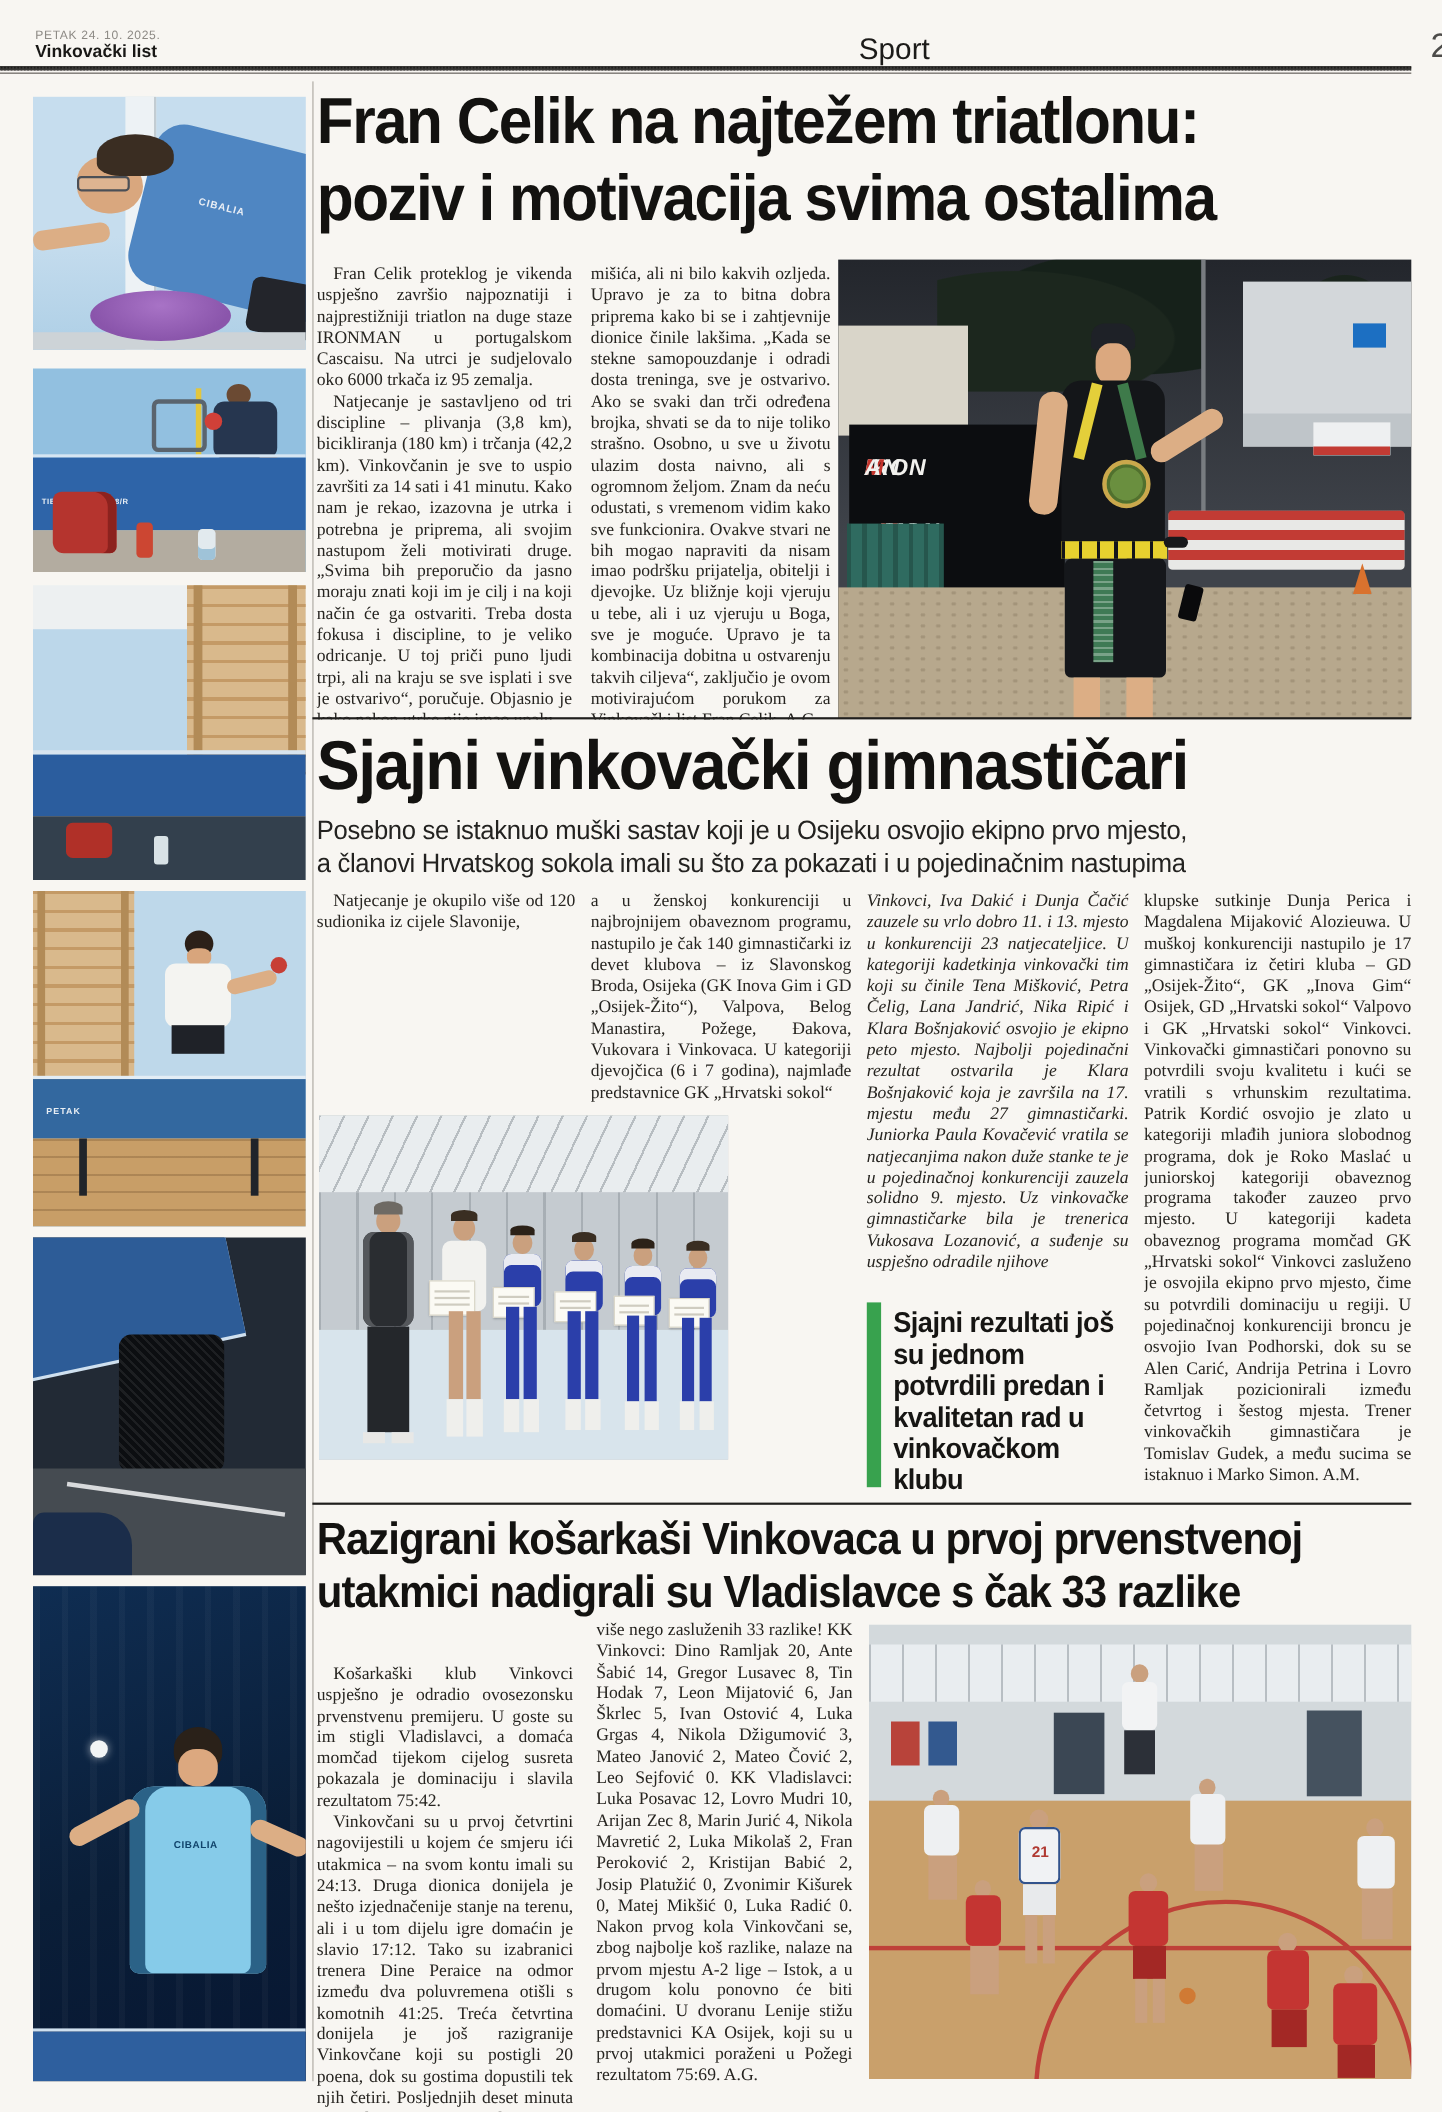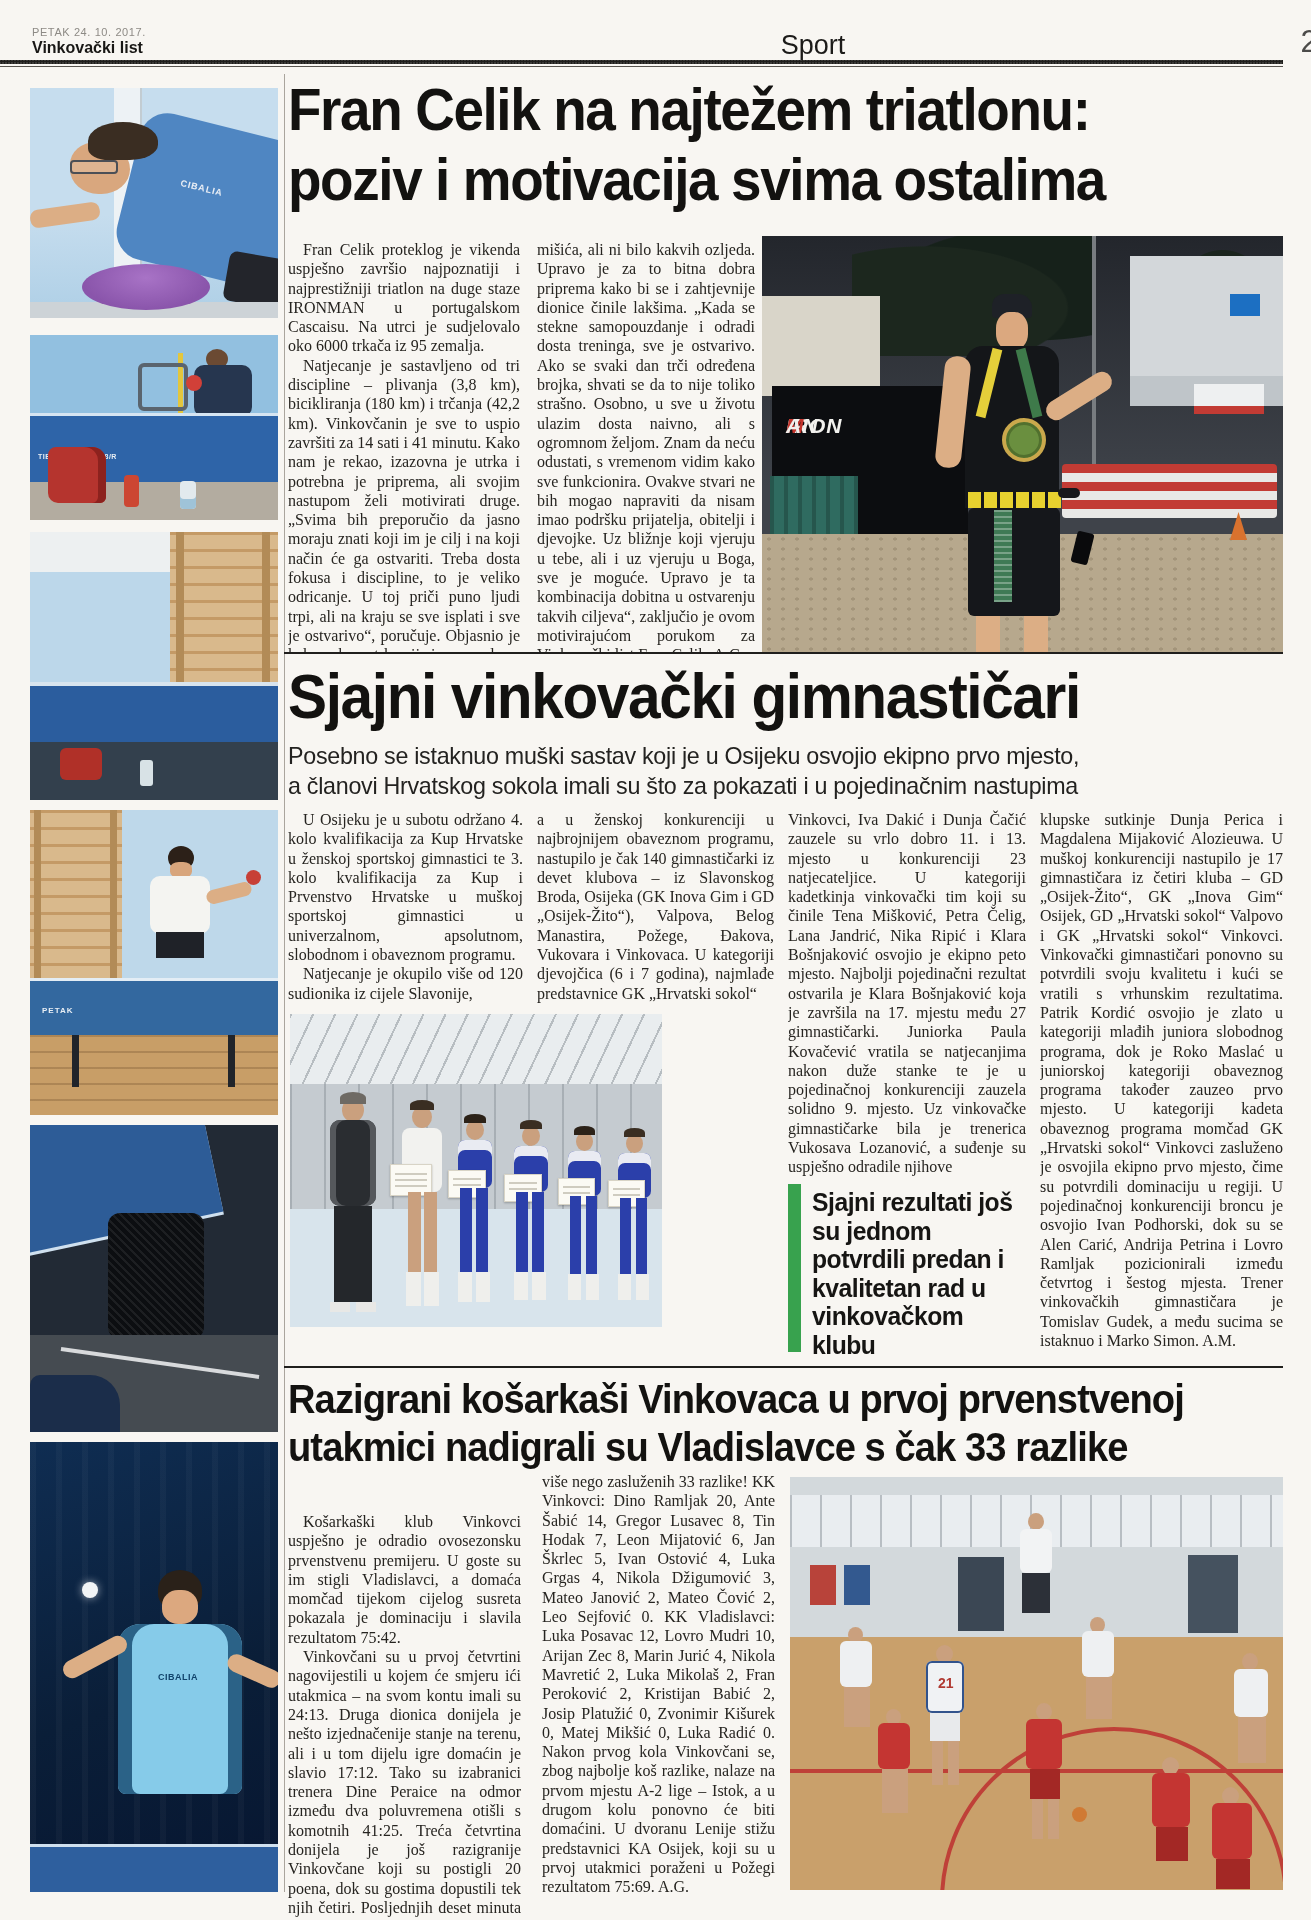--- a/index.html
+++ b/index.html
@@ -39,21 +39,21 @@
   .iron{font-weight:700;font-style:italic;font-size:21px;letter-spacing:1px;color:#f2f1ee;white-space:nowrap;}
   .iron .m{color:#c4342c;}
   .cert{background:#fbfaf4;border:1px solid #d8d4c6;box-shadow:0 1px 2px rgba(0,0,0,.25);}
   .cert i{position:absolute;left:4px;right:4px;height:2px;background:#cfccc0;}
 </style>
 </head>
 <body>
 
 <div class="page">
 
-  <div class="abs hdr-date" style="left:32px;top:26px;">PETAK 24. 10. 2017.</div>
+  <div class="abs hdr-date" style="left:32px;top:26px;">PETAK 24. 10. 2025.</div>
   <div class="abs hdr-pub" style="left:32px;top:39px;">Vinkovački list</div>
   <div class="abs hdr-sec" style="left:758px;top:30px;width:110px;text-align:center;">Sport</div>
   <div class="abs hdr-num" style="left:1280px;top:24px;width:55px;text-align:right;">23</div>
   <div class="abs hdr-band" style="left:0;top:60px;width:1283px;height:4px;"></div>
   <div class="abs thinrule" style="left:0;top:66px;width:1283px;height:1px;"></div>
 
   <div class="ph" style="left:30px;top:88px;width:248px;height:230px;background:linear-gradient(180deg,#c6ddee 0 55%,#aecfe6);">
     <div style="left:84px;top:0;width:26px;height:230px;background:#edf2f5;border-right:2px solid #c2ccd2;"></div>
     <div style="left:96px;top:40px;width:190px;height:150px;background:#4f86c2;border-radius:28px;transform:rotate(14deg);"></div>
     <div style="left:150px;top:95px;color:#e9eef5;font-size:9px;font-weight:700;transform:rotate(14deg);letter-spacing:1px;">CIBALIA</div>
@@ -191,27 +191,26 @@
     <div style="left:296px;top:252px;width:22px;height:10px;background:#17181b;border-radius:5px;"></div>
   </div>
 
   <div class="abs hrule" style="left:284px;top:652px;width:999px;"></div>
 
   <div class="abs hl" style="left:288px;top:660px;font-size:63px;">Sjajni vinkovački gimnastičari</div>
   <div class="abs sub" style="left:288px;top:742px;">Posebno se istaknuo muški sastav koji je u Osijeku osvojio ekipno prvo mjesto,</div>
   <div class="abs sub" style="left:288px;top:772px;">a članovi Hrvatskog sokola imali su što za pokazati i u pojedinačnim nastupima</div>
 
   <div class="abs col" style="left:288px;top:810px;width:235px;height:200px;">
-    <p>U Osijeku je u subotu održano 4. kolo kvalifikacija za Kup Hrvatske u ženskoj sportskoj gimnastici te 3. kolo kvalifikacija za Kup i Prvenstvo Hrvatske u muškoj sportskoj gimnastici u univerzalnom, apsolutnom, slobodnom i obaveznom programu.</p>
     <p>Natjecanje je okupilo više od 120 sudionika iz cijele Slavonije,</p>
   </div>
   <div class="abs col" style="left:537px;top:810px;width:237px;height:200px;">
     <p class="cont">a u ženskoj konkurenciji u najbrojnijem obaveznom programu, nastupilo je čak 140 gimnastičarki iz devet klubova – iz Slavonskog Broda, Osijeka (GK Inova Gim i GD „Osijek-Žito“), Valpova, Belog Manastira, Požege, Đakova, Vukovara i Vinkovaca. U kategoriji djevojčica (6 i 7 godina), najmlađe predstavnice GK „Hrvatski sokol“</p>
   </div>
-  <div class="abs col" style="left:788px;top:810px;width:238px;height:372px;">
+  <div class="abs col" style="left:788px;top:810px;width:238px;height:372px;font-style:italic;">
     <p class="cont">Vinkovci, Iva Dakić i Dunja Čačić zauzele su vrlo dobro 11. i 13. mjesto u konkurenciji 23 natjecateljice. U kategoriji kadetkinja vinkovački tim koji su činile Tena Mišković, Petra Čelig, Lana Jandrić, Nika Ripić i Klara Bošnjaković osvojio je ekipno peto mjesto. Najbolji pojedinačni rezultat ostvarila je Klara Bošnjaković koja je završila na 17. mjestu među 27 gimnastičarki. Juniorka Paula Kovačević vratila se natjecanjima nakon duže stanke te je u pojedinačnoj konkurenciji zauzela solidno 9. mjesto. Uz vinkovačke gimnastičarke bila je trenerica Vukosava Lozanović, a suđenje su uspješno odradile njihove</p>
   </div>
   <div class="abs col" style="left:1040px;top:810px;width:243px;height:548px;">
     <p class="cont">klupske sutkinje Dunja Perica i Magdalena Mijaković Alozieuwa. U muškoj konkurenciji nastupilo je 17 gimnastičara iz četiri kluba – GD „Osijek-Žito“, GK „Inova Gim“ Osijek, GD „Hrvatski sokol“ Valpovo i GK „Hrvatski sokol“ Vinkovci. Vinkovački gimnastičari ponovno su potvrdili svoju kvalitetu i kući se vratili s vrhunskim rezultatima. Patrik Kordić osvojio je zlato u kategoriji mlađih juniora slobodnog programa, dok je Roko Maslać u juniorskoj kategoriji obaveznog programa također zauzeo prvo mjesto. U kategoriji kadeta obaveznog programa momčad GK „Hrvatski sokol“ Vinkovci zasluženo je osvojila ekipno prvo mjesto, čime su potvrdili dominaciju u regiji. U pojedinačnoj konkurenciji broncu je osvojio Ivan Podhorski, dok su se Alen Carić, Andrija Petrina i Lovro Ramljak pozicionirali između četvrtog i šestog mjesta. Trener vinkovačkih gimnastičara je Tomislav Gudek, a među sucima se istaknuo i Marko Simon. A.M.</p>
   </div>
 
   <div class="ph" style="left:290px;top:1014px;width:372px;height:313px;background:#c9ced2;">
     <div style="left:0;top:0;width:372px;height:70px;background:#e9edef;background-image:repeating-linear-gradient(115deg,rgba(90,100,108,.35) 0 2px,transparent 2px 20px);"></div>
     <div style="left:0;top:70px;width:372px;height:125px;background:#c5cbd0;background-image:repeating-linear-gradient(90deg,rgba(80,90,98,.25) 0 2px,transparent 2px 34px);"></div>
     <div style="left:0;top:195px;width:372px;height:118px;background:#d8e4ec;"></div>

